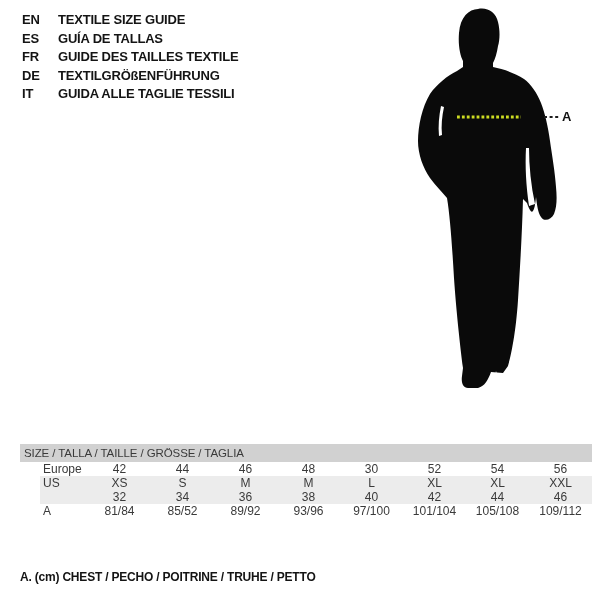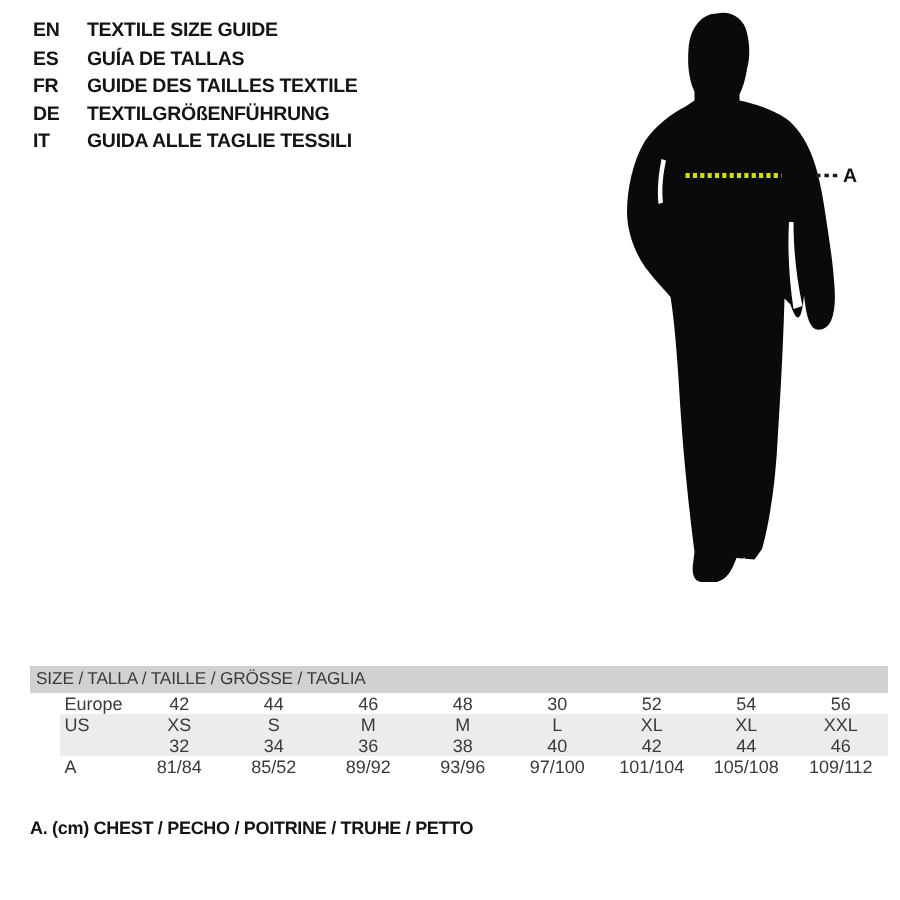--- a/index.html
+++ b/index.html
@@ -29,21 +29,21 @@
   
   .section-title{position:absolute;left:20px;top:420px;font-size:11.5px;font-weight:700;color:var(--ink);letter-spacing:-0.1px;}
   
   .size-table{position:absolute;left:20px;top:444px;width:572px;color:var(--table-ink);font-size:12px;}
   .st-header{height:18px;line-height:18px;background:var(--head-bg);padding-left:4px;font-size:11.5px;letter-spacing:-0.1px;}
   .st-row{display:grid;grid-template-columns:48px repeat(8,1fr);height:14px;line-height:15.9px;margin-left:20px;}
   .st-row .label{text-align:left;padding-left:3px;}
   .st-row .cell{text-align:center;}
   .stripe{background:var(--band-bg);}
   
-  .footnote{position:absolute;left:20px;top:545px;font-size:12px;font-weight:700;color:var(--ink);letter-spacing:-0.2px;}
+  .footnote{position:absolute;left:20px;top:570px;font-size:12px;font-weight:700;color:var(--ink);letter-spacing:-0.2px;}
 </style>
 </head>
 <body>
 
 <div class="canvas">
 
   <div class="lang-block">
     <div class="lang-row">
       <span class="lang-code">EN</span>
       <span class="lang-label">TEXTILE SIZE GUIDE</span>

